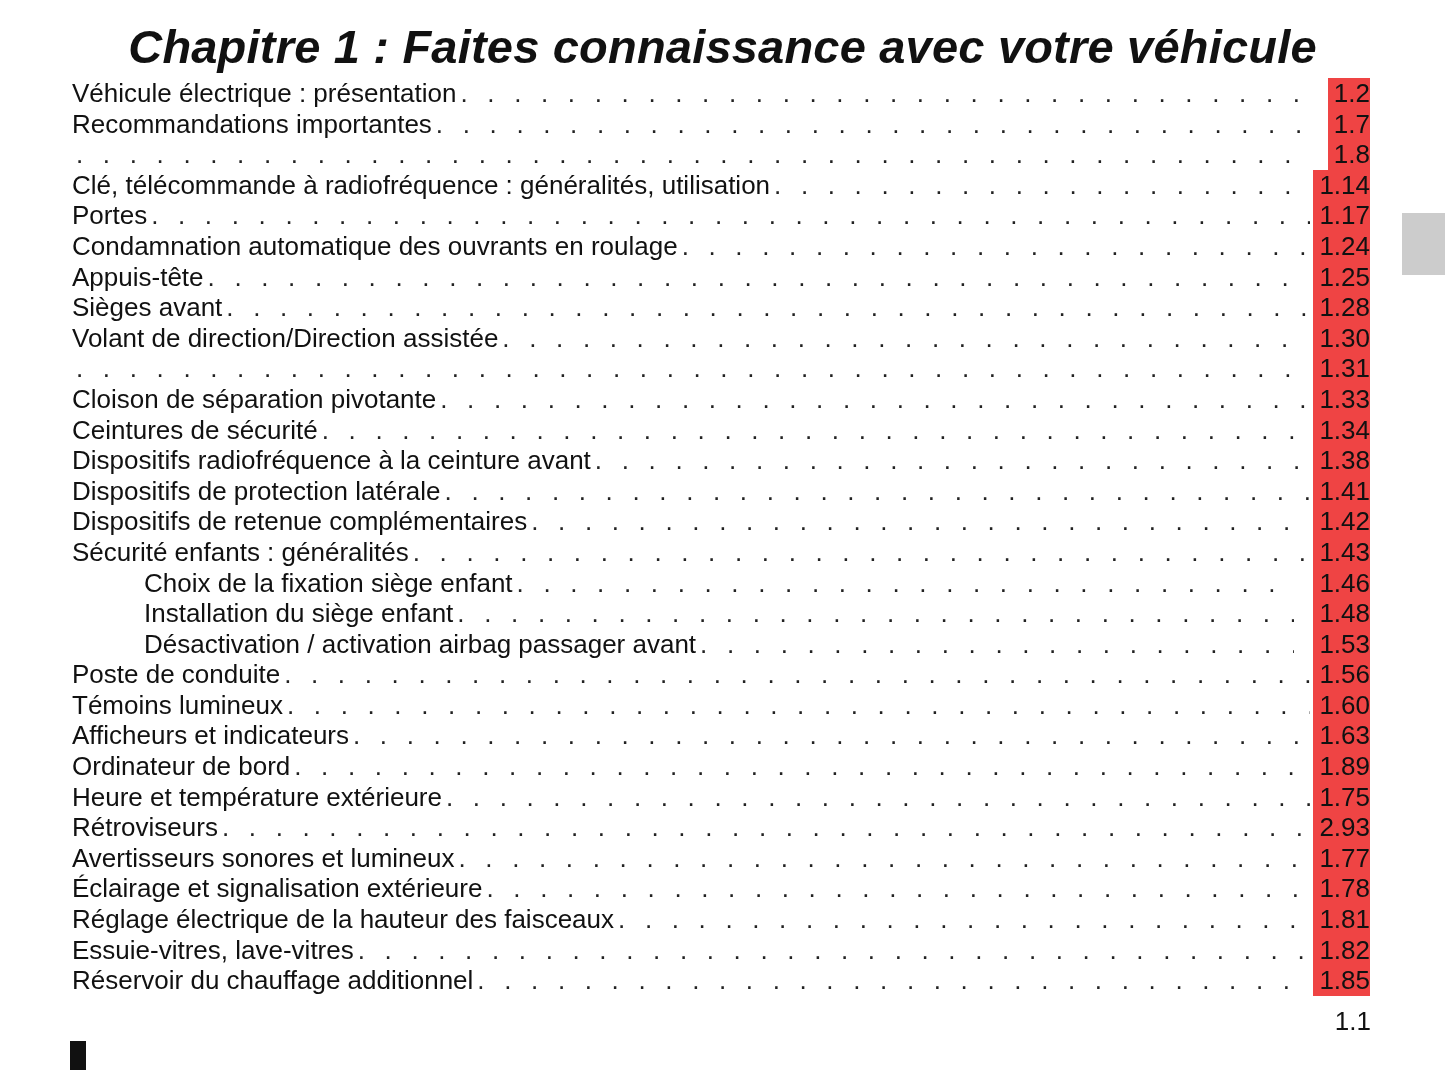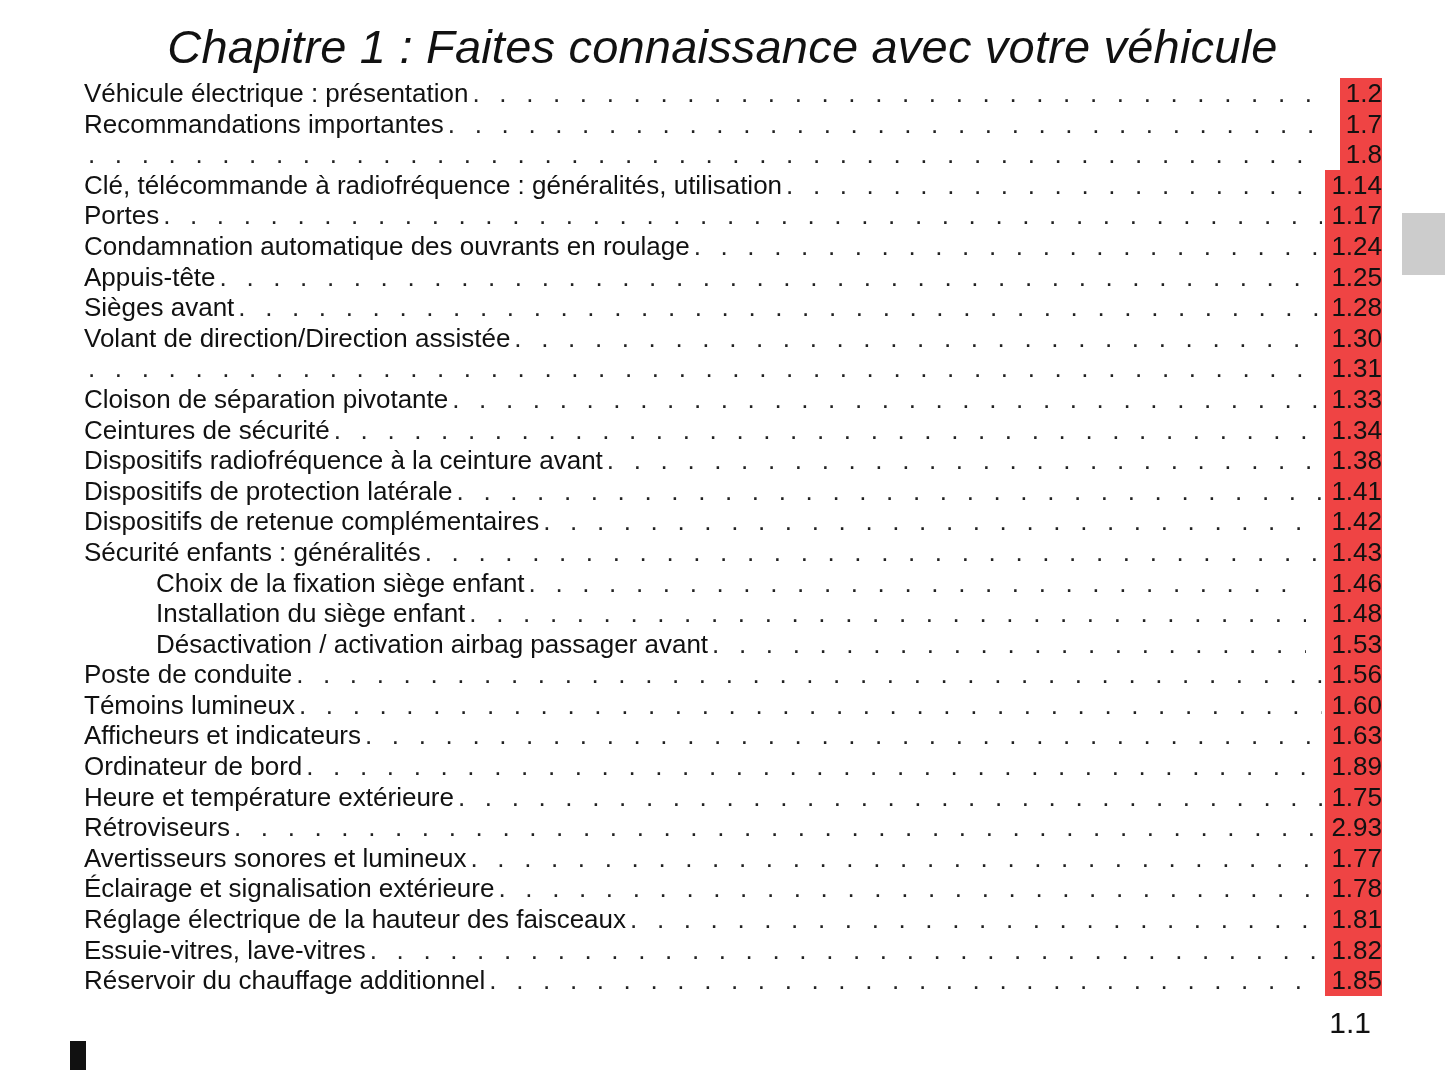--- a/index.html
+++ b/index.html
@@ -3,45 +3,45 @@
   <meta charset="utf-8">
   <style>
     html, body { margin: 0; padding: 0; }
     body {
       width: 1445px; height: 1070px; background: #ffffff; position: relative;
       overflow: hidden; color: #111111;
       font-family: "Liberation Sans", sans-serif;
     }
     .title {
       position: absolute; left: 0; width: 1445px; top: 18px;
-      text-align: center; font-size: 47px; font-weight: normal; font-style: italic;
+      text-align: center; font-size: 47px; font-weight: bold; font-style: italic;
       letter-spacing: 0.2px; line-height: 58px; margin: 0;
     }
-    .toc { position: absolute; left: 72px; top: 78px; width: 1298px; margin-left: 12px; }
+    .toc { position: absolute; left: 72px; top: 78px; width: 1298px; }
     .row {
       position: relative; height: 30.6px; line-height: 30.6px; font-size: 26px;
       display: flex; white-space: nowrap;
     }
     .row .label { flex: 0 0 auto; }
     .row .leader {
       flex: 1 1 auto; overflow: hidden; letter-spacing: 6.2px; padding-left: 4px;
       margin-right: 60px; color: #222;
     }
     .row.sub .label { padding-left: 72px; }
     .row.sub .leader { margin-right: 76px; }
     .row .page {
       position: absolute; right: 0; top: 0; text-align: right; background: #ef4444;
       padding-left: 6px;
     }
     .tab-marker {
       position: absolute; left: 1402px; top: 213px; width: 43px; height: 62px;
       background: #cccccc;
     }
     .footer-page {
-      position: absolute; right: 74px; top: 1006px; font-size: 30px;
+      position: absolute; right: 74px; top: 1006px; font-size: 26px;
     }
     .corner-bar {
       position: absolute; left: 70px; top: 1041px; width: 16px; height: 29px;
       background: #111111;
     }
   </style>
 </head>
 <body>
 
 <h1 class="title">Chapitre 1 : Faites connaissance avec votre véhicule</h1>

